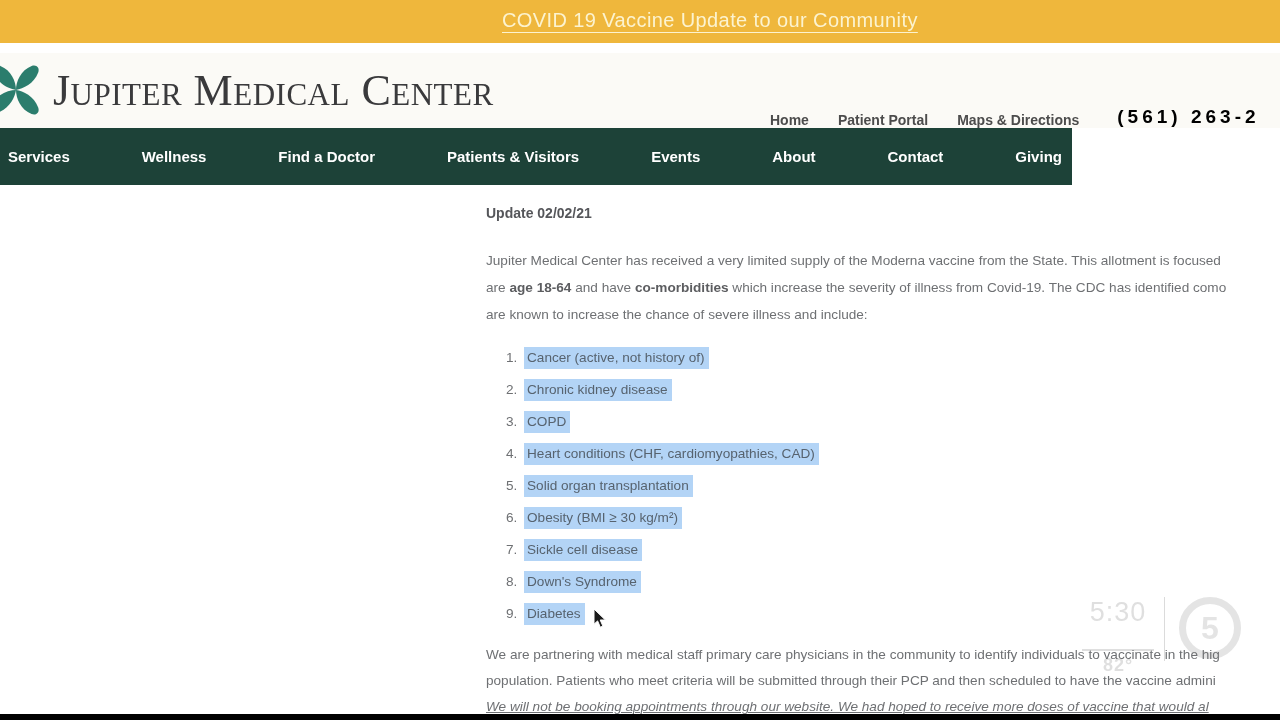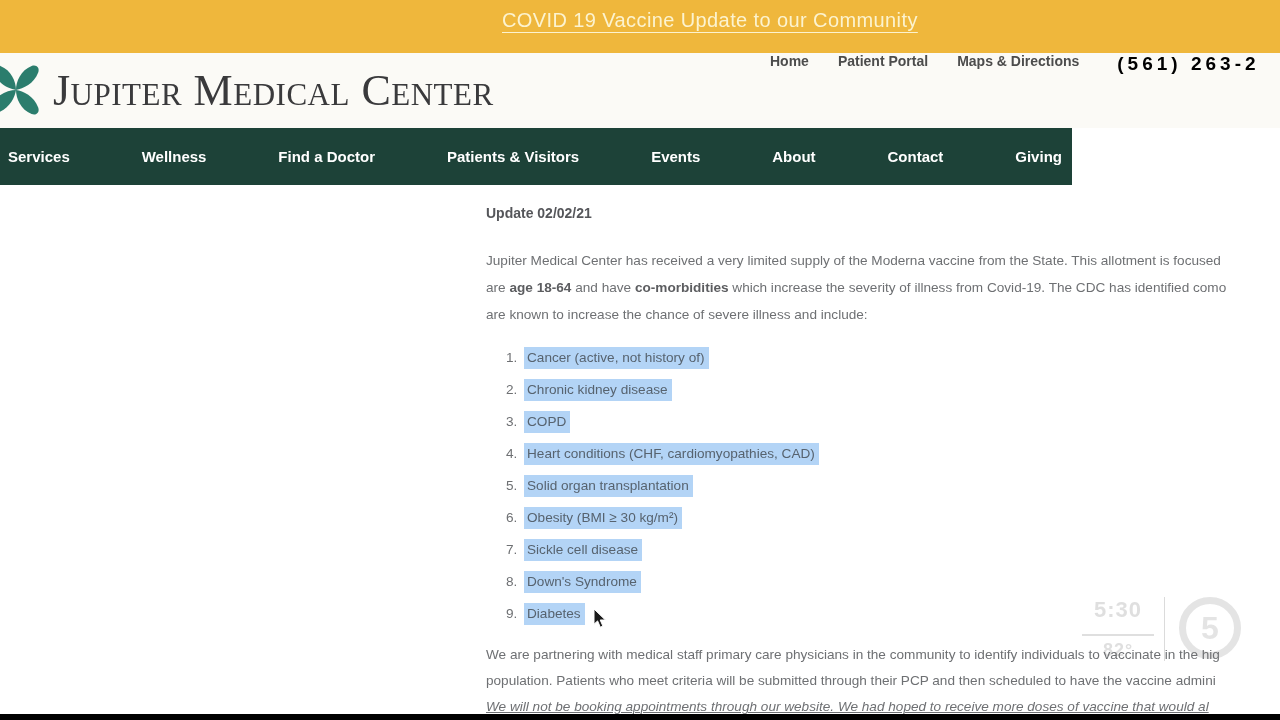--- a/index.html
+++ b/index.html
@@ -1,37 +1,37 @@
 <!DOCTYPE html>
 <html style="--hl: #b3d4f6;"><head>
 <meta charset="utf-8">
 <style>
   html,body{margin:0;padding:0;background:#e8e8e8;}
   .stage{
     position:relative;width:1280px;height:720px;overflow:hidden;background:#ffffff;
     font-family:"Liberation Sans",sans-serif;
   }
   
-  .banner{position:absolute;left:0;top:0;width:1280px;height:53px;background:#efb73c;}
+  .banner{position:absolute;left:0;top:0;width:1280px;height:43px;background:#efb73c;}
   .banner::after{content:"";position:absolute;left:0;top:53px;width:100%;height:6px;
     background:linear-gradient(to bottom,rgba(190,150,50,0.28),rgba(255,255,255,0));}
   .banner-link{
     position:absolute;left:502px;top:9px;font-size:20px;color:#fcf3cf;
     text-decoration:underline;text-underline-offset:5px;text-decoration-thickness:1px;
     letter-spacing:0.4px;white-space:nowrap;cursor:pointer;
   }
   
   .header{position:absolute;left:0;top:53px;width:1280px;height:75px;background:#fbfaf6;}
   .brand{position:absolute;left:-14px;top:7px;display:flex;align-items:center;cursor:pointer;}
   .brand svg{display:block;}
   .brand-text{
     font-family:"Liberation Serif",serif;font-variant:small-caps;
     font-size:44px;color:#3a3a3c;letter-spacing:0.5px;margin-left:7px;white-space:nowrap;
   }
-  .utility{position:absolute;left:770px;top:0;height:75px;display:flex;align-items:flex-start;white-space:nowrap;}
+  .utility{position:absolute;left:770px;top:0;height:75px;display:flex;align-items:flex-end;white-space:nowrap;}
   .util-link{font-size:14px;font-weight:700;color:#4c4c4c;margin-right:29px;cursor:pointer;}
   .phone{font-size:19px;font-weight:700;color:#000000;letter-spacing:4px;margin-left:9px;cursor:pointer;}
   
   .mainnav{
     position:absolute;left:0;top:128px;width:1072px;height:57px;background:#1d4238;
     display:flex;align-items:center;justify-content:space-between;
     padding:0 10px 0 8px;box-sizing:border-box;
   }
   .nav-item{font-size:15px;font-weight:700;color:#ffffff;white-space:nowrap;cursor:pointer;}
   
@@ -42,22 +42,22 @@
   .pline b{color:#5c5d60;}
   .conditions{list-style:none;margin:14px 0 0 0;padding:0 0 0 20px;}
   .conditions li{line-height:32px;white-space:nowrap;}
   .num{display:inline-block;min-width:15px;margin-right:3px;}
   .hl{background:var(--hl,#b3d4f6);color:#57636f;padding:3px 4px 4px 3px;}
   .outro{margin-top:12px;}
   .outro .pline{line-height:26px;}
   .emph{font-style:italic;text-decoration:underline;text-decoration-thickness:1px;}
   
   .watermark{position:absolute;left:1082px;top:597px;display:flex;color:rgba(110,110,110,0.22);}
-  .wm-time{font-size:22px;font-weight:700;letter-spacing:1px;
-    border-bottom:2px solid rgba(110,110,110,0.22);padding-bottom:11px;}
+  .wm-time{font-size:27px;font-weight:400;letter-spacing:1px;
+    border-bottom:2px solid rgba(110,110,110,0.22);padding-bottom:21px;}
   .wm-temp{font-size:18px;font-weight:700;margin-top:4px;letter-spacing:1px;}
   .wm-timeblock{text-align:center;width:72px;}
   .wm-divider{width:1px;height:64px;background:rgba(110,110,110,0.25);margin:0 14px 0 10px;}
   .wm-logo{
     width:48px;height:48px;border:7px solid rgba(120,120,120,0.20);border-radius:50%;
     display:flex;align-items:center;justify-content:center;
     font-size:32px;font-weight:700;color:rgba(120,120,120,0.20);
   }
   
   .cursor{position:absolute;left:593px;top:608px;}

